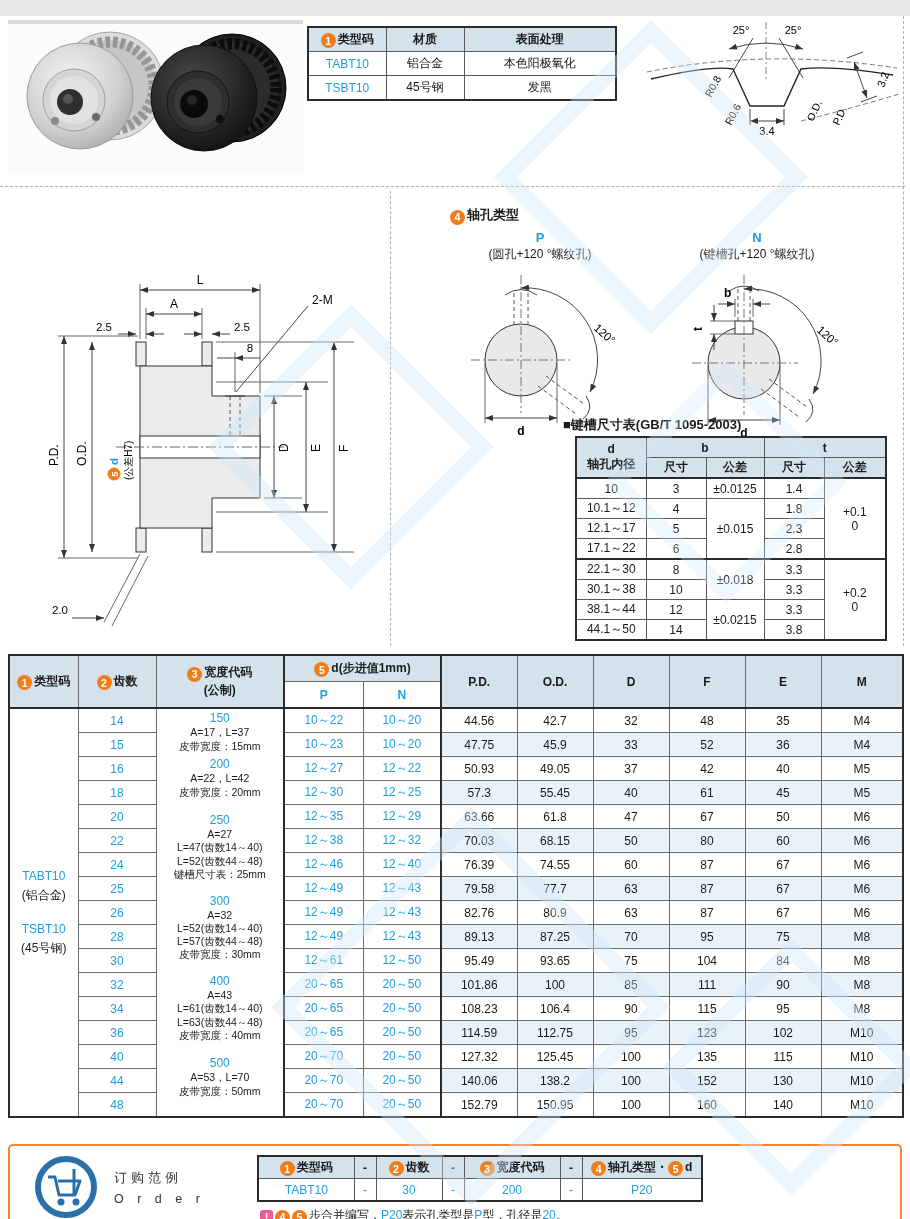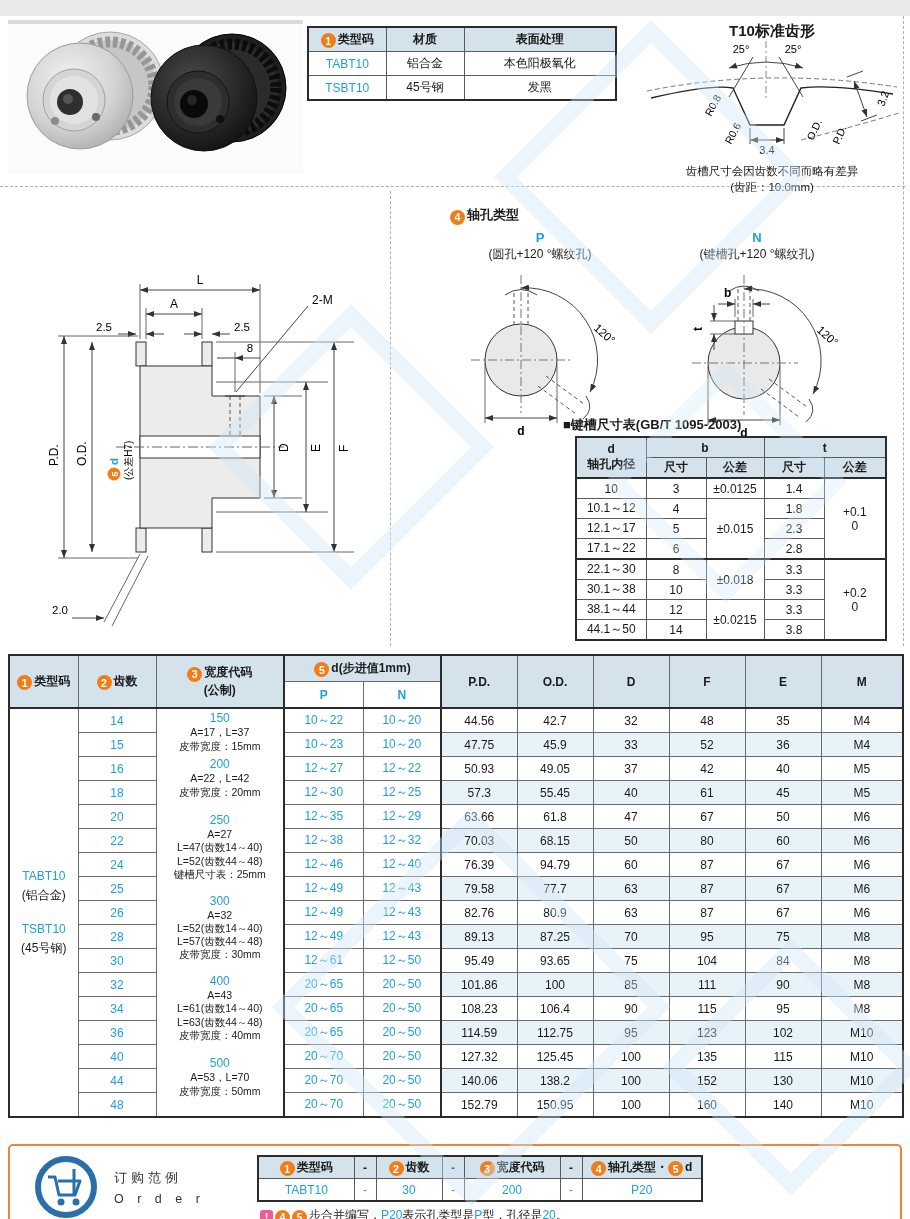--- a/index.html
+++ b/index.html
@@ -144,21 +144,20 @@
       </tr>
       <tr>
         <td class="blue">TSBT10</td>
         <td>45号钢</td>
         <td>发黑</td>
       </tr>
     </tbody>
   </table>
 
   <div class="t10">
-    <h3>T10标准齿形</h3>
     <svg width="262" height="118" viewBox="0 0 262 118">
       <defs>
         <marker id="ar" markerWidth="9" markerHeight="7" refX="8" refY="3" orient="auto">
             <path d="M0,0L8,3L0,6z" fill="#333"></path>
           </marker>
         <marker id="arb" markerWidth="9" markerHeight="7" refX="0" refY="3" orient="auto">
             <path d="M8,0L0,3L8,6z" fill="#333"></path>
           </marker>
       </defs>
       <line x1="125" y1="0" x2="125" y2="58" stroke="#888" stroke-dasharray="7 3 2 3"></line>
@@ -176,24 +175,20 @@
       <text x="126" y="113" font-size="11" text-anchor="middle">3.4</text>
       <text transform="translate(70,76) rotate(-62)" font-size="10.5">R0.8</text>
       <text transform="translate(90,104) rotate(-62)" font-size="10.5">R0.6</text>
       <text transform="translate(172,100) rotate(-65)" font-size="10.5">O.D.</text>
       <text transform="translate(198,104) rotate(-65)" font-size="10.5">P.D.</text>
       <line x1="213" y1="40" x2="226" y2="76" stroke="#444" marker-start="url(#arb)" marker-end="url(#ar)"></line>
       <line x1="206" y1="36" x2="222" y2="30" stroke="#444"></line>
       <line x1="220" y1="80" x2="236" y2="74" stroke="#444"></line>
       <text transform="translate(243,66) rotate(-70)" font-size="11">3.2</text>
     </svg>
-    <div class="note">
-      <div>齿槽尺寸会因齿数不同而略有差异</div>
-      <div>(齿距：10.0mm)</div>
-    </div>
   </div>
 
   <div class="dash-h"></div>
   <div class="dash-v1"></div>
   <div class="dash-v2"></div>
 
   <div class="drawing">
     <svg width="372" height="436" viewBox="0 0 372 436">
 
       <g stroke="#333" fill="#ececec">
@@ -544,21 +539,21 @@
       <td class="dim">50</td>
       <td class="dim">80</td>
       <td class="dim">60</td>
       <td class="dim">M6</td>
     </tr>
         <tr>
       <td class="blue">24</td>
       <td class="blue thick-l">12～46</td>
       <td class="blue">12～40</td>
       <td class="dim thick-l">76.39</td>
-      <td class="dim">94.79</td>
+      <td class="dim">74.55</td>
       <td class="dim">60</td>
       <td class="dim">87</td>
       <td class="dim">67</td>
       <td class="dim">M6</td>
     </tr>
         <tr class="alt">
       <td class="blue">25</td>
       <td class="blue thick-l">12～49</td>
       <td class="blue">12～43</td>
       <td class="dim thick-l">79.58</td>

